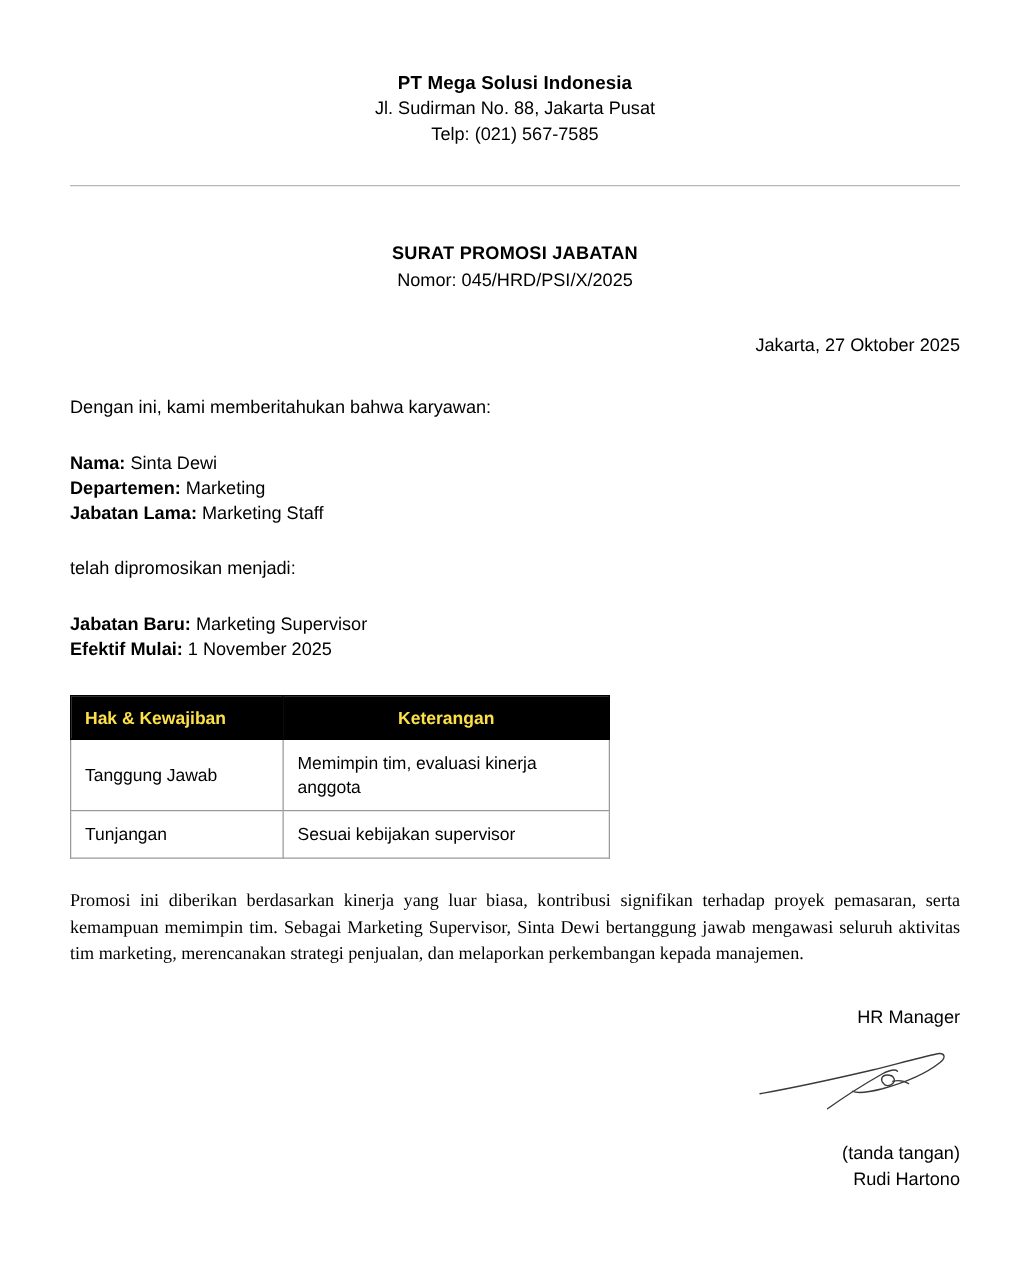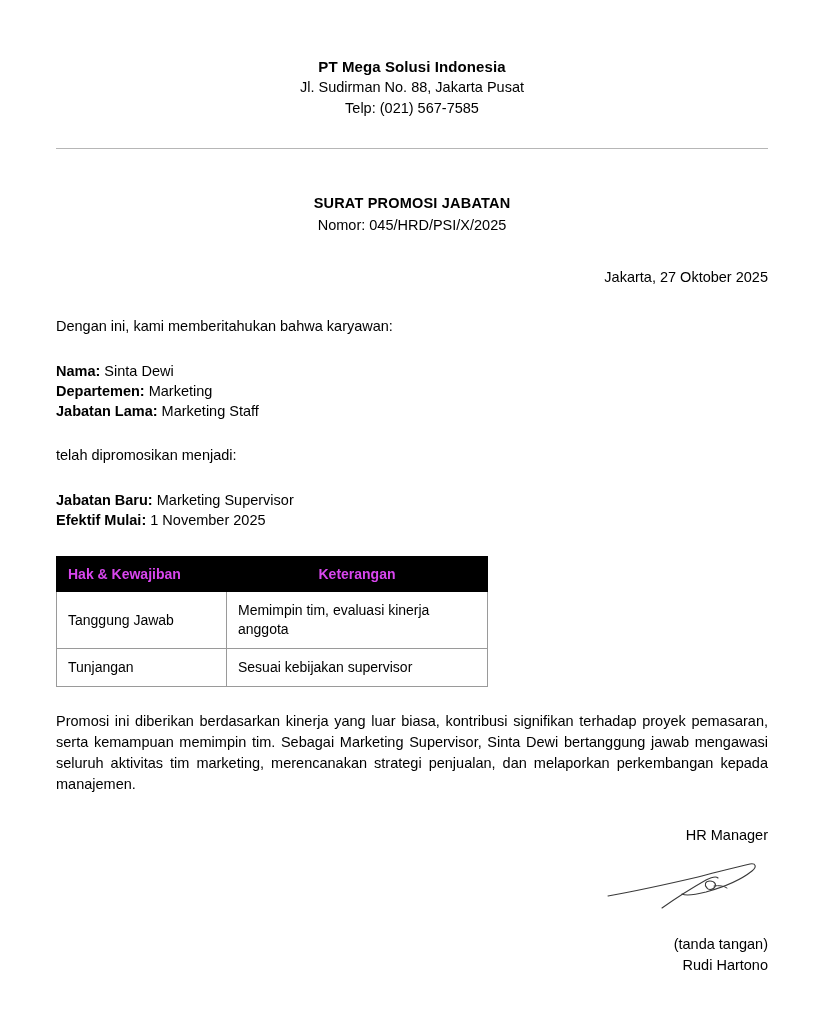--- a/index.html
+++ b/index.html
@@ -99,21 +99,21 @@
 
   
   .rights-table {
     margin-top: 26px;
     border-collapse: collapse;
     width: 432px;
     table-layout: fixed;
   }
   .rights-table th {
     background: #000000;
-    color: #d946ef;
+    color: #fde047;
     font-size: 14px;
     font-weight: bold;
     padding: 9px 11px;
     border: 1px solid #000000;
   }
   .rights-table th.col-left {
     text-align: left;
     width: 147px;
   }
   .rights-table th.col-right {
@@ -128,20 +128,21 @@
     line-height: 19px;
   }
 
   
   .body-paragraph {
     margin-top: 24px;
     font-size: 14.5px;
     line-height: 21px;
     text-align: justify;
     text-justify: inter-word;
+    font-family: Liberation Serif, serif;
   }
 
   
   .signature-block {
     margin-top: 30px;
     text-align: right;
   }
   .signer-role {
     font-size: 14.5px;
     line-height: 21px;

